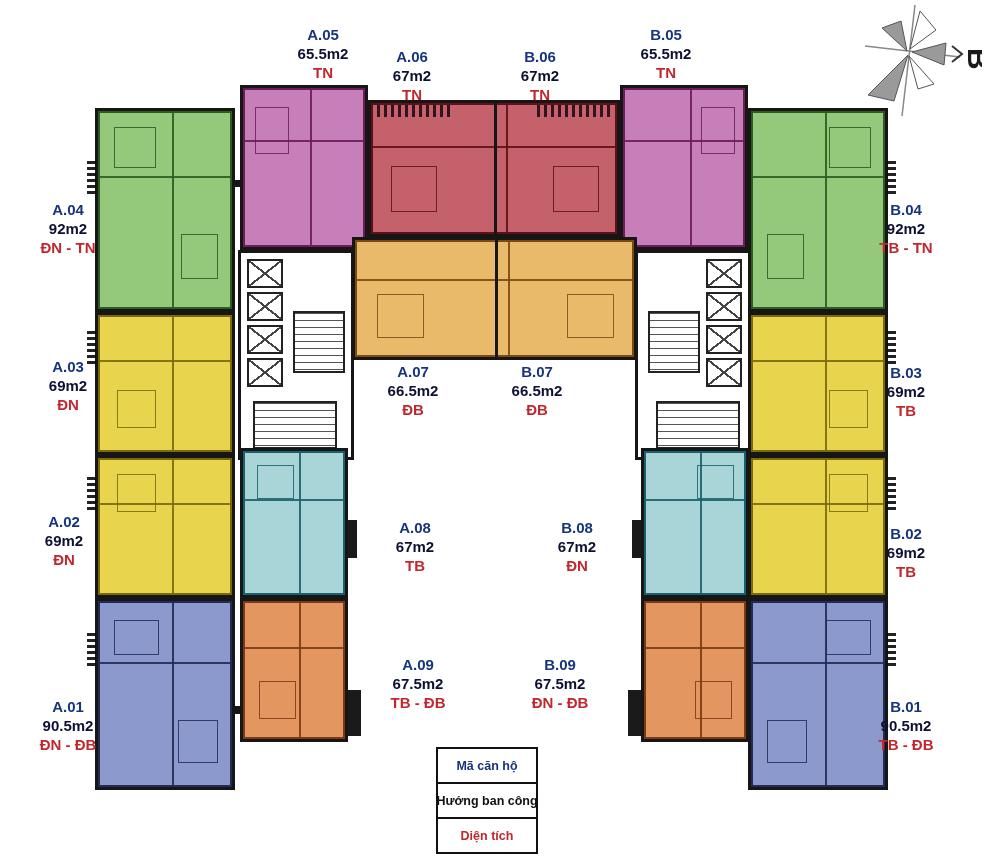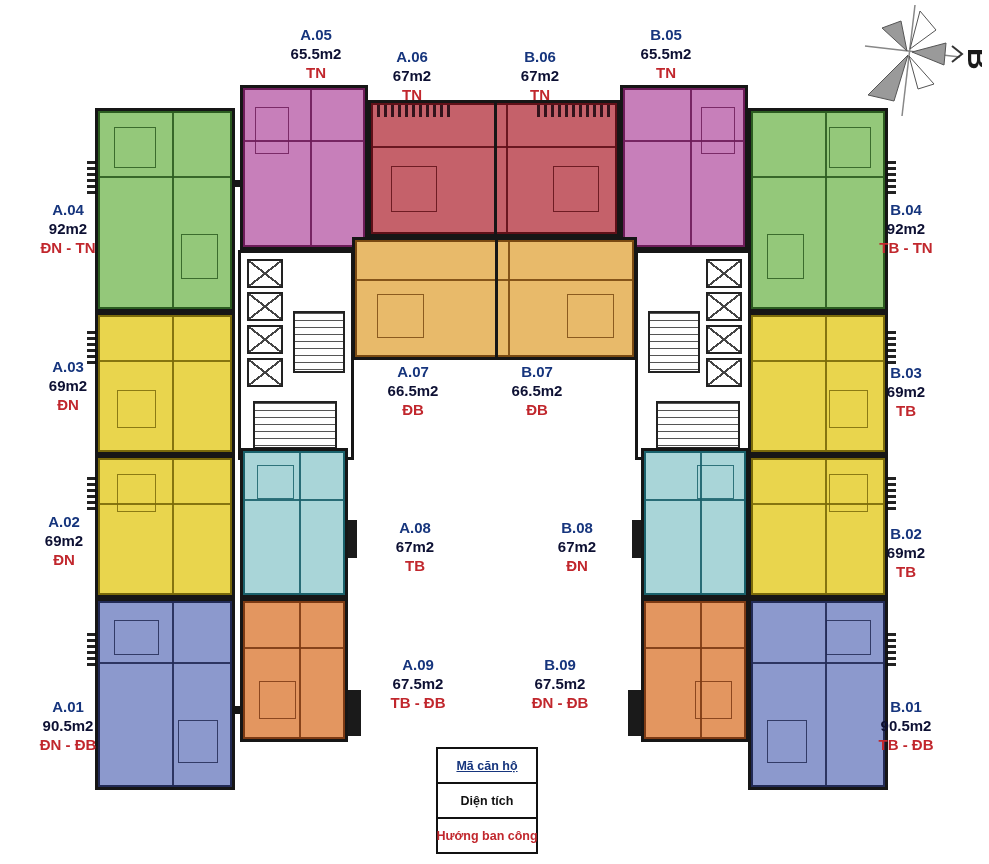--- a/index.html
+++ b/index.html
@@ -36,21 +36,21 @@
   .lbl{position:absolute;width:120px;text-align:center;font-weight:bold;font-size:15px;
        line-height:19px;display:flex;flex-direction:column;}
   .lbl .code{color:#16357d;}
   .lbl .area{color:#0d1033;}
   .lbl .dir {color:#c1272d;}
   
   #legend{position:absolute;left:436px;top:747px;width:102px;}
   #legend .cell{border:2px solid #111;background:#fff;margin-top:-2px;height:33px;
        display:flex;align-items:center;justify-content:center;
        font-weight:bold;font-size:12.5px;white-space:nowrap;}
-  #legend .cell:first-child{margin-top:0;color:#16357d;text-decoration:underline;}
+  #legend .cell:first-child{margin-top:0;color:#16357d;}
   #legend .cell:nth-child(2){color:#111;}
   #legend .cell:nth-child(3){color:#c1272d;}
   
   #compass{position:absolute;left:860px;top:2px;}
 </style>
 </head>
 <body>
 
 <div id="plan">
 
@@ -145,21 +145,21 @@
 
   <div class="vhatch" style="left:87px;top:160px;width:9px;height:34px"></div>
   <div class="vhatch" style="left:87px;top:330px;width:9px;height:34px"></div>
   <div class="vhatch" style="left:87px;top:476px;width:9px;height:34px"></div>
   <div class="vhatch" style="left:87px;top:632px;width:9px;height:34px"></div>
   <div class="vhatch" style="left:887px;top:160px;width:9px;height:34px"></div>
   <div class="vhatch" style="left:887px;top:330px;width:9px;height:34px"></div>
   <div class="vhatch" style="left:887px;top:476px;width:9px;height:34px"></div>
   <div class="vhatch" style="left:887px;top:632px;width:9px;height:34px"></div>
 
-  <div class="lbl" style="left:256px;top:25px">
+  <div class="lbl" style="left:263px;top:25px">
     <span class="code">A.05</span>
     <span class="area">65.5m2</span>
     <span class="dir">TN</span>
   </div>
   <div class="lbl" style="left:352px;top:47px">
     <span class="code">A.06</span>
     <span class="area">67m2</span>
     <span class="dir">TN</span>
   </div>
   <div class="lbl" style="left:480px;top:47px">
@@ -241,22 +241,22 @@
     <span class="dir">TB - ĐB</span>
   </div>
   <div class="lbl" style="left:500px;top:655px">
     <span class="code">B.09</span>
     <span class="area">67.5m2</span>
     <span class="dir">ĐN - ĐB</span>
   </div>
 
   <div id="legend">
     <div class="cell">Mã căn hộ</div>
+    <div class="cell">Hướng ban công</div>
     <div class="cell">Diện tích</div>
-    <div class="cell">Hướng ban công</div>
   </div>
 
   <svg id="compass" width="122" height="118" viewBox="0 0 122 118">
     <line x1="55" y1="3" x2="42" y2="114" stroke="#888" stroke-width="1.5"></line>
     <line x1="5" y1="44" x2="100" y2="55" stroke="#888" stroke-width="1.5"></line>
     <polygon points="48,53 8,93 34,99" fill="#9a9a9a" stroke="#555" stroke-width="1"></polygon>
     <polygon points="47,49 22,26 41,19" fill="#9a9a9a" stroke="#555" stroke-width="1"></polygon>
     <polygon points="50,47 60,9 76,28" fill="#fff" stroke="#555" stroke-width="1"></polygon>
     <polygon points="52,50 86,41 84,63" fill="#9a9a9a" stroke="#555" stroke-width="1"></polygon>
     <polygon points="49,54 74,82 58,87" fill="#fff" stroke="#555" stroke-width="1"></polygon>

